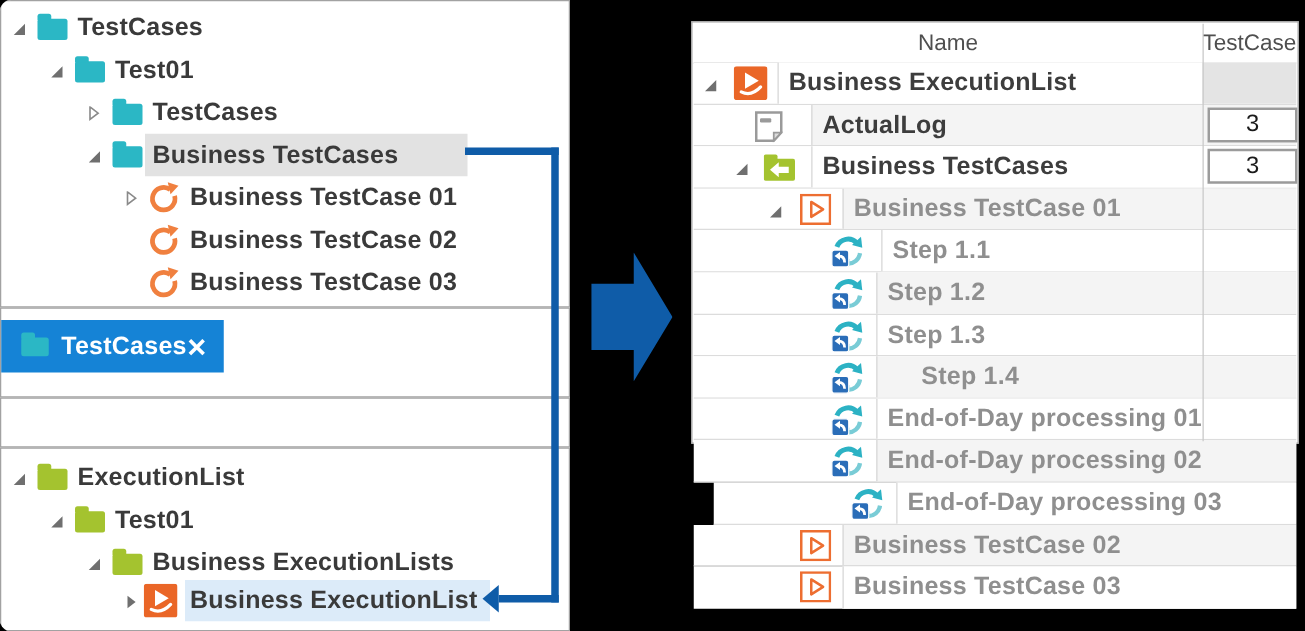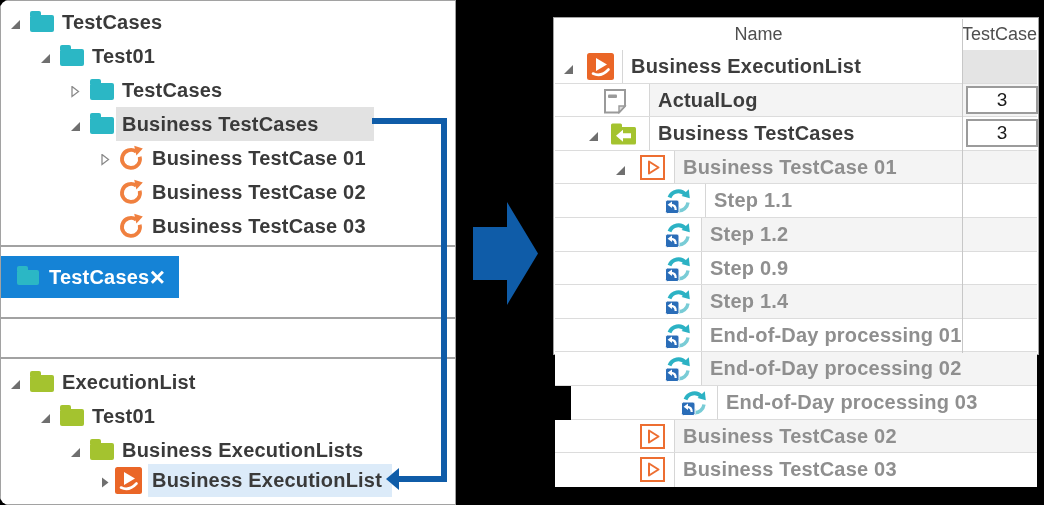--- a/index.html
+++ b/index.html
@@ -260,34 +260,34 @@
             <polygon points="23.8,2.3 24.8,11.2 16.6,9" fill="#2cb2c4"></polygon>
             <path d="M23 15.5 A9.5 9.5 0 0 1 13 23.8" fill="none" stroke="#79ccd6" stroke-width="3.4"></path>
             <polygon points="14.2,26.2 9.2,23 14.6,20" fill="#79ccd6"></polygon>
             <rect x="0.5" y="13" width="13.5" height="13.5" rx="2" fill="#2a6db8" stroke="#fff"></rect>
             <path d="M10.7 23 Q10.7 17.8 5.8 17.8" stroke="#fff" stroke-width="2.2" fill="none"></path>
             <polygon points="7,14.6 2.6,17.8 7,21" fill="#fff"></polygon>
           </svg></span>
     </div>
     <div class="grow" style="top:233.6px;">
       <div class="gcell" style="left:146px;">
-          <span class="gname gray">Step 0.9</span>
+          <span class="gname gray">Step 1.3</span>
         </div>
       <span class="gicon" style="left:110px;"><svg width="27" height="27" viewBox="0 0 27 27">
             <path d="M4.5 10.5 A9.5 9.5 0 0 1 20.5 7.5" fill="none" stroke="#2cb2c4" stroke-width="4"></path>
             <polygon points="23.8,2.3 24.8,11.2 16.6,9" fill="#2cb2c4"></polygon>
             <path d="M23 15.5 A9.5 9.5 0 0 1 13 23.8" fill="none" stroke="#79ccd6" stroke-width="3.4"></path>
             <polygon points="14.2,26.2 9.2,23 14.6,20" fill="#79ccd6"></polygon>
             <rect x="0.5" y="13" width="13.5" height="13.5" rx="2" fill="#2a6db8" stroke="#fff"></rect>
             <path d="M10.7 23 Q10.7 17.8 5.8 17.8" stroke="#fff" stroke-width="2.2" fill="none"></path>
             <polygon points="7,14.6 2.6,17.8 7,21" fill="#fff"></polygon>
           </svg></span>
     </div>
     <div class="grow" style="top:267.2px;">
-      <div class="gcell alt" style="left:146px;">
+      <div class="gcell alt" style="left:146px;padding-left:27px;">
           <span class="gname gray">Step 1.4</span>
         </div>
       <span class="gicon" style="left:110px;"><svg width="27" height="27" viewBox="0 0 27 27">
             <path d="M4.5 10.5 A9.5 9.5 0 0 1 20.5 7.5" fill="none" stroke="#2cb2c4" stroke-width="4"></path>
             <polygon points="23.8,2.3 24.8,11.2 16.6,9" fill="#2cb2c4"></polygon>
             <path d="M23 15.5 A9.5 9.5 0 0 1 13 23.8" fill="none" stroke="#79ccd6" stroke-width="3.4"></path>
             <polygon points="14.2,26.2 9.2,23 14.6,20" fill="#79ccd6"></polygon>
             <rect x="0.5" y="13" width="13.5" height="13.5" rx="2" fill="#2a6db8" stroke="#fff"></rect>
             <path d="M10.7 23 Q10.7 17.8 5.8 17.8" stroke="#fff" stroke-width="2.2" fill="none"></path>
             <polygon points="7,14.6 2.6,17.8 7,21" fill="#fff"></polygon>

